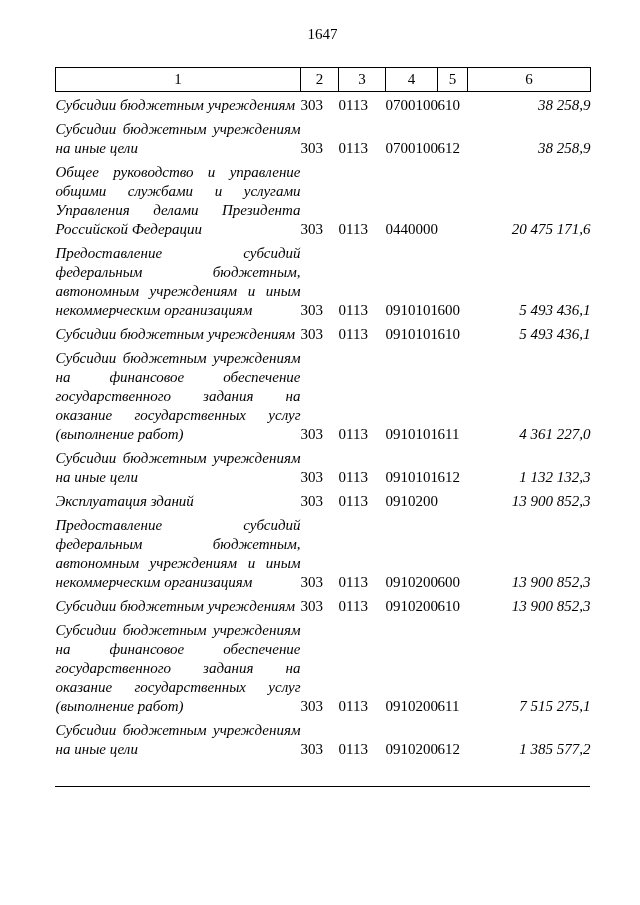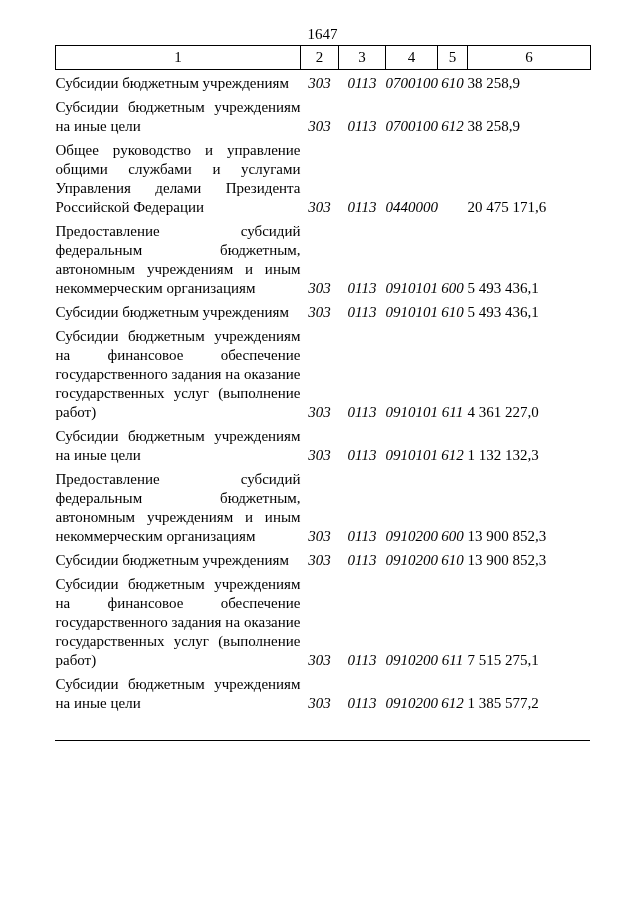--- a/index.html
+++ b/index.html
@@ -15,21 +15,21 @@
     box-sizing: border-box;
     padding: 26px 0 0 55px;
     font-family: "Liberation Serif", "DejaVu Serif", serif;
     color: #000000;
     overflow: hidden;
   }
   .page-number {
     width: 535px;
     text-align: center;
     font-size: 15px;
-    margin-bottom: 2px;
+    margin-bottom: 24px;
   }
   table.budget-table {
     width: 535px;
     border-collapse: collapse;
     table-layout: fixed;
   }
   table.budget-table thead td {
     border: 1px solid #000;
     text-align: center;
     font-size: 15px;
@@ -39,29 +39,31 @@
   table.budget-table tbody td {
     vertical-align: bottom;
     font-size: 15px;
     line-height: 19px;
     padding: 4px 0 1px 0;
   }
   td.n {
     text-align: justify;
     padding-left: 2px;
     padding-right: 8px;
+    font-style: italic;
   }
   td.c {
-    text-align: center;
+    text-align: left;
     white-space: nowrap;
-    font-style: italic;
   }
   td.a {
+    text-align: right;
     white-space: nowrap;
     padding-right: 3px;
+    font-style: italic;
   }
   .bottom-rule {
     width: 535px;
     border-top: 1px solid #000;
     margin-top: 26px;
     height: 0;
   }
 </style>
 </head>
 <body>
@@ -140,20 +142,28 @@
       </tr>
       <tr>
         <td class="n">Субсидии бюджетным учреждениям на иные цели</td>
         <td class="c">303</td>
         <td class="c">0113</td>
         <td class="c">0910101</td>
         <td class="c">612</td>
         <td class="a">1 132 132,3</td>
       </tr>
       <tr>
+        <td class="n">Эксплуатация зданий</td>
+        <td class="c">303</td>
+        <td class="c">0113</td>
+        <td class="c">0910200</td>
+        <td class="c"></td>
+        <td class="a">13 900 852,3</td>
+      </tr>
+      <tr>
         <td class="n">Предоставление субсидий федеральным бюджетным, автономным учреждениям и иным некоммерческим организациям</td>
         <td class="c">303</td>
         <td class="c">0113</td>
         <td class="c">0910200</td>
         <td class="c">600</td>
         <td class="a">13 900 852,3</td>
       </tr>
       <tr>
         <td class="n">Субсидии бюджетным учреждениям</td>
         <td class="c">303</td>

